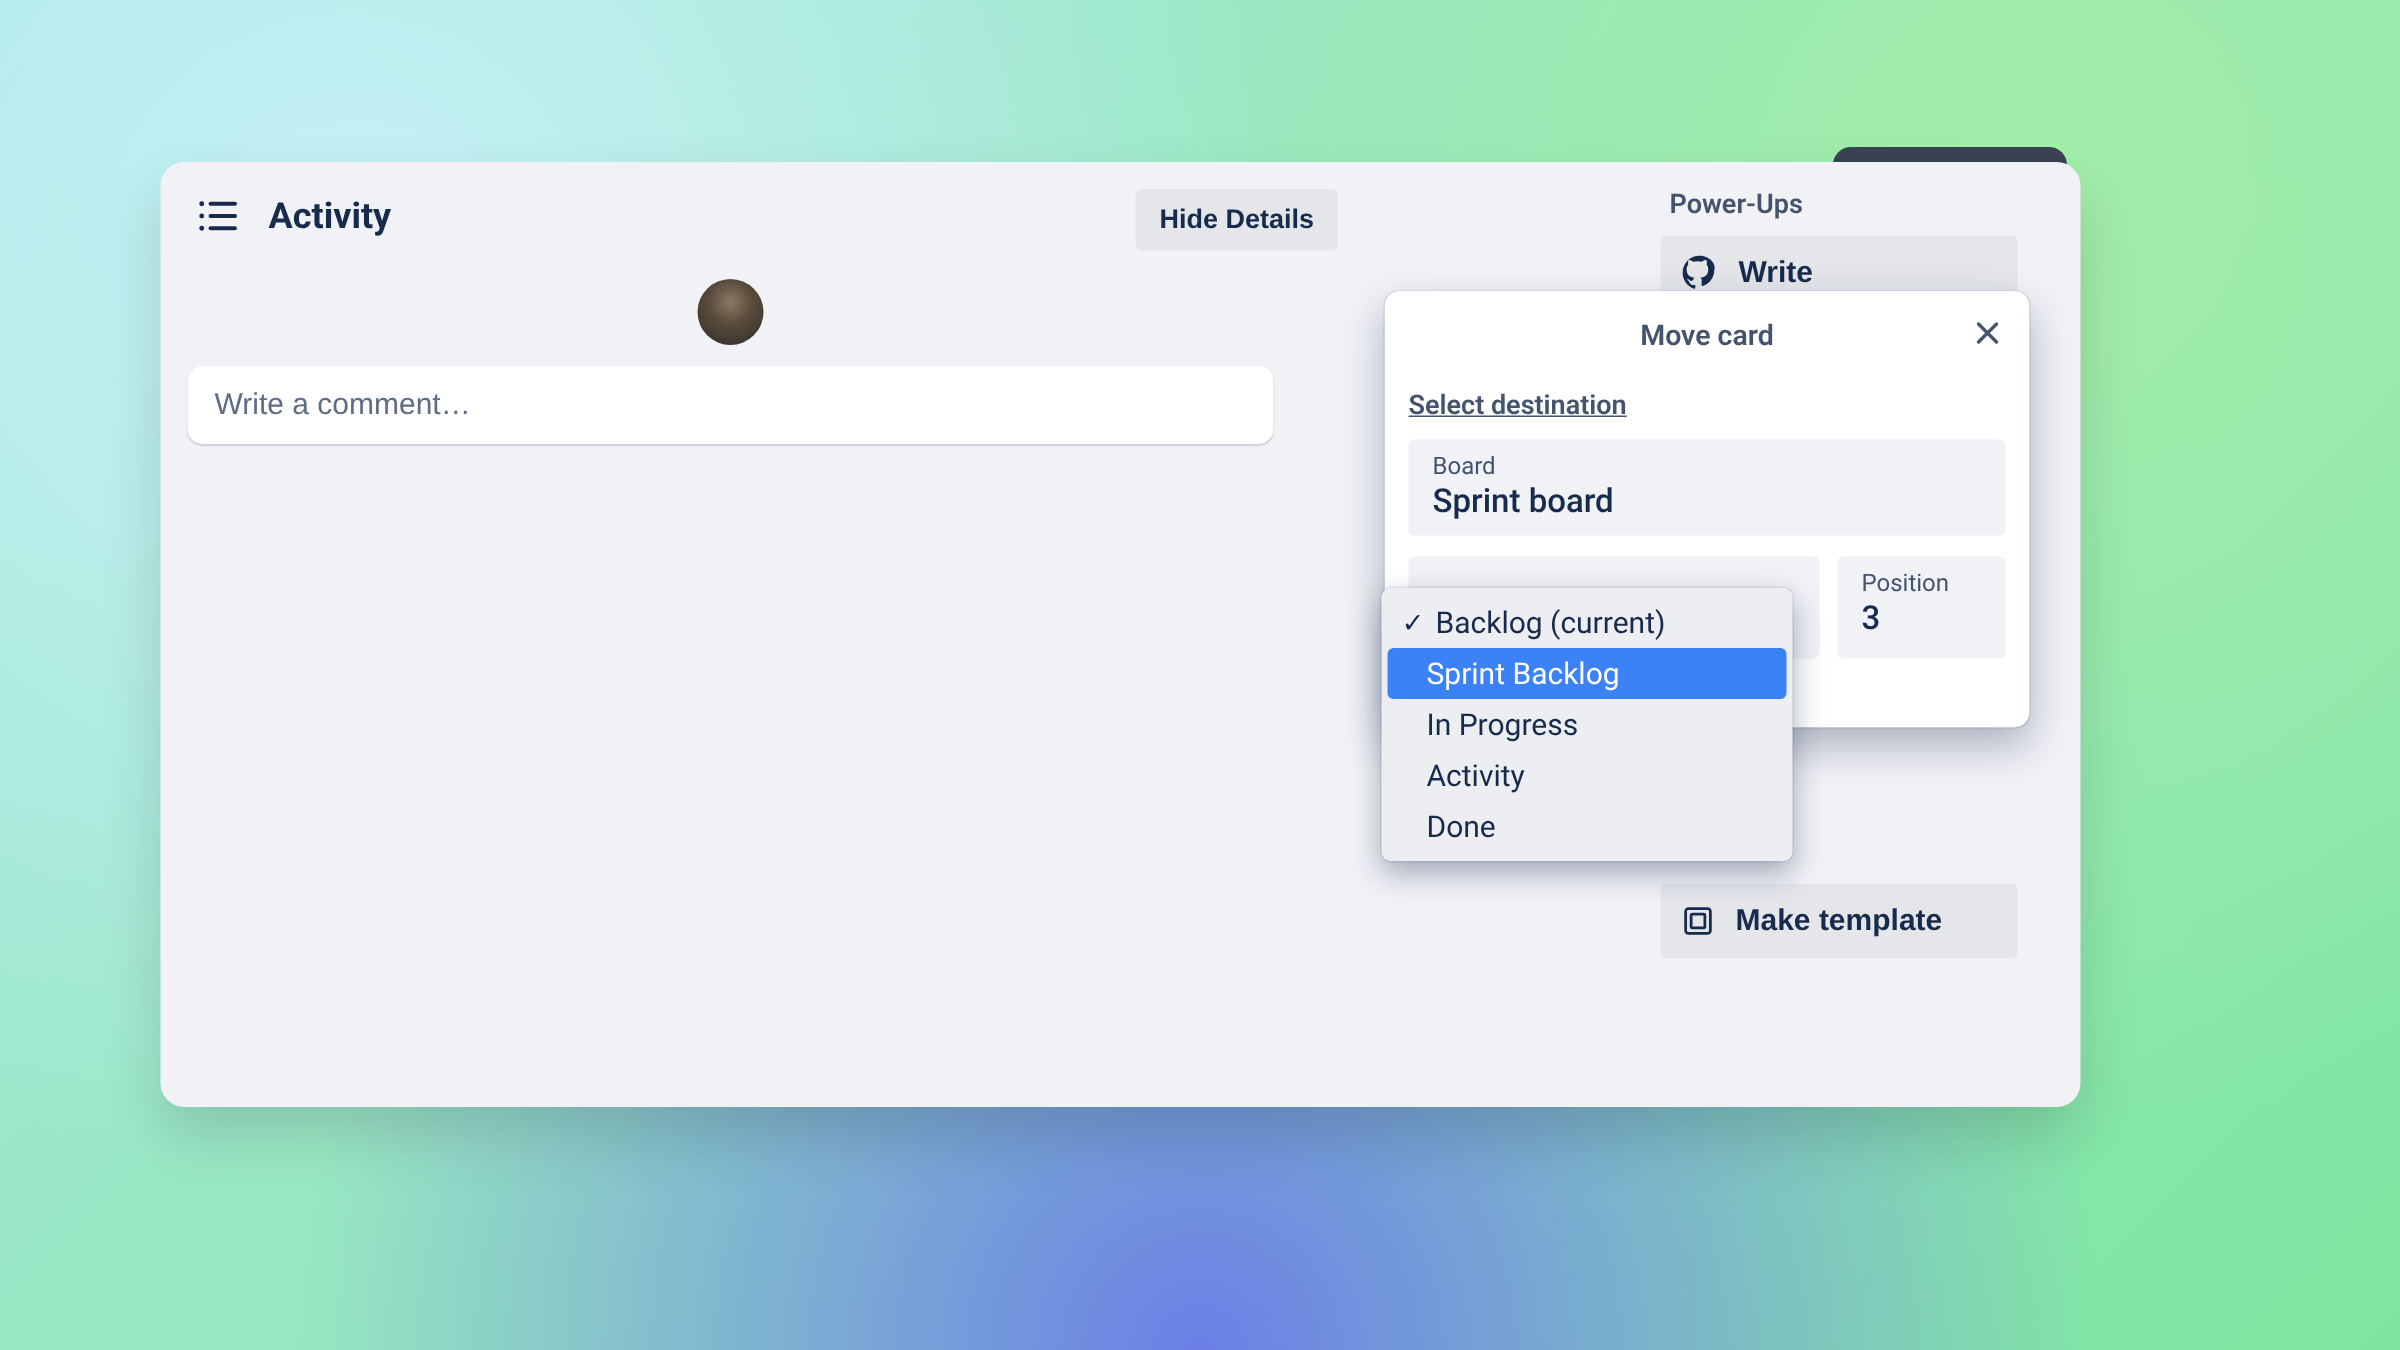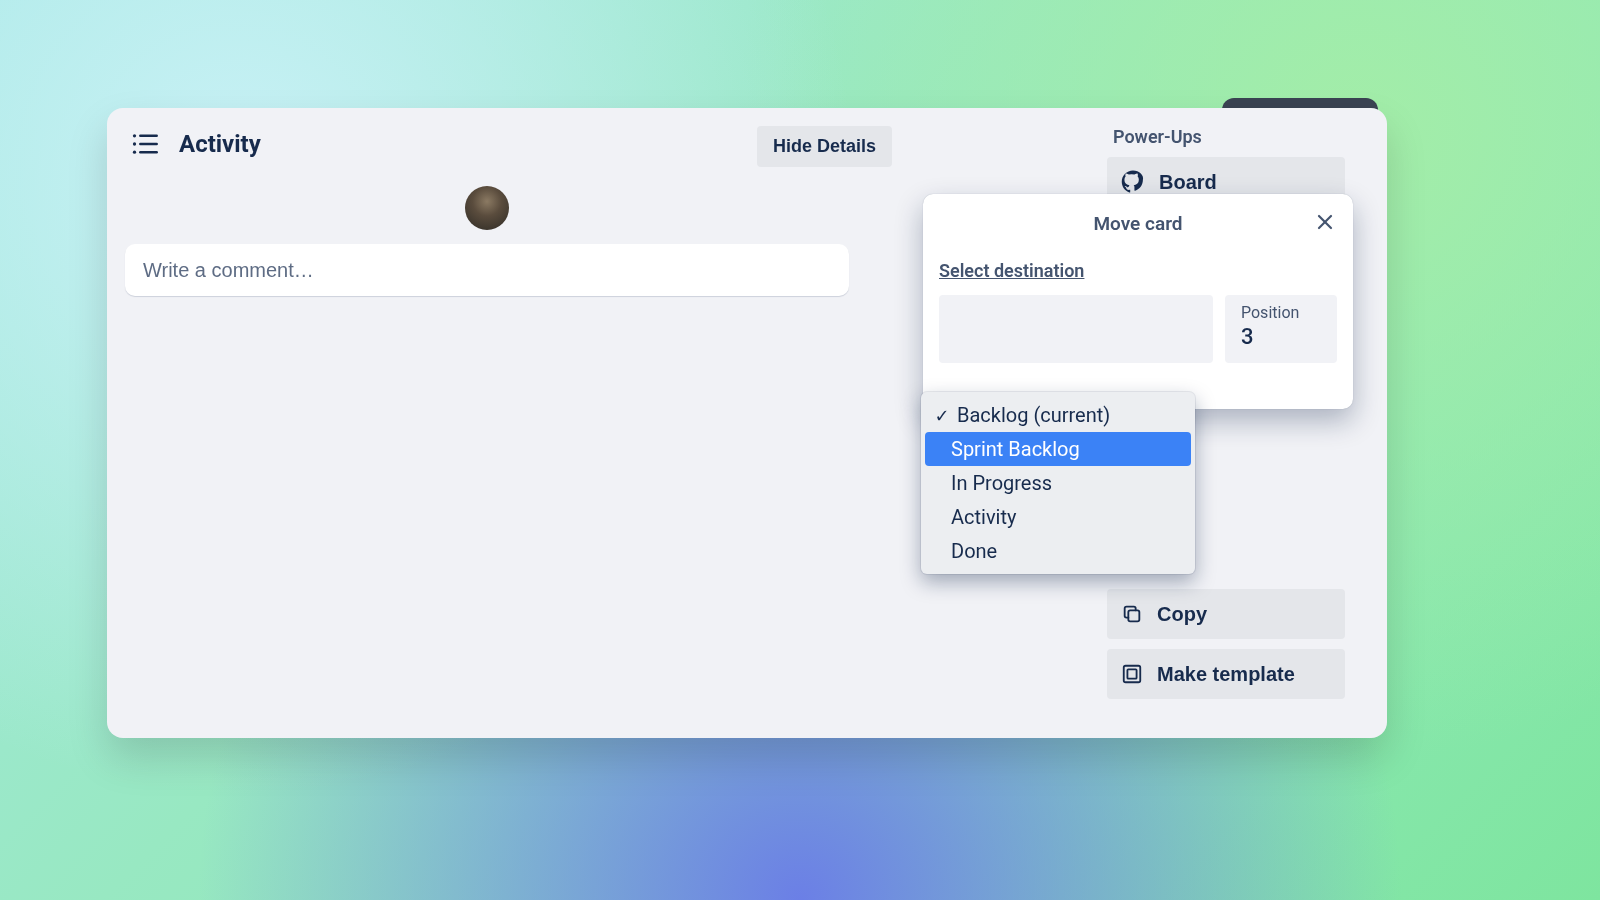--- a/index.html
+++ b/index.html
@@ -277,34 +277,25 @@
     </div>
 
     <div class="card-side">
       <div class="side-label">Power-Ups</div>
       <button class="side-btn">
         <span class="icon">
           <svg width="24" height="24" viewBox="0 0 24 24" fill="#172b4d">
               <path d="M12 .5C5.73.5.75 5.48.75 11.75c0 4.97 3.22 9.18 7.69 10.67.56.1.77-.24.77-.54v-2.1c-3.13.68-3.79-1.34-3.79-1.34-.51-1.3-1.25-1.65-1.25-1.65-1.02-.7.08-.68.08-.68 1.13.08 1.73 1.16 1.73 1.16 1 .1 1.52-.4 1.88-.78.1-.73.39-1.22.71-1.5-2.5-.28-5.13-1.25-5.13-5.57 0-1.23.44-2.24 1.16-3.03-.12-.28-.5-1.43.11-2.98 0 0 .95-.3 3.1 1.16a10.7 10.7 0 0 1 5.64 0c2.15-1.46 3.1-1.16 3.1-1.16.61 1.55.23 2.7.11 2.98.72.79 1.16 1.8 1.16 3.03 0 4.33-2.64 5.28-5.15 5.56.4.35.76 1.03.76 2.08v3.08c0 .3.2.65.78.54 4.46-1.49 7.68-5.7 7.68-10.67C23.25 5.48 18.27.5 12 .5z"></path>
             </svg>
         </span>
-        <span>Board</span>
+        <span>Write</span>
       </button>
 
       <div class="side-gap"></div>
 
-      <button class="side-btn">
-        <span class="icon">
-          <svg width="22" height="22" viewBox="0 0 24 24" fill="none" stroke="#172b4d" stroke-width="2" stroke-linecap="round" stroke-linejoin="round">
-            <rect x="8" y="8" width="12" height="12" rx="2"></rect>
-            <path d="M16 8V6a2 2 0 0 0-2-2H6a2 2 0 0 0-2 2v8a2 2 0 0 0 2 2h2"></path>
-          </svg>
-        </span>
-        <span>Copy</span>
-      </button>
 
       <button class="side-btn">
         <span class="icon">
           <svg width="22" height="22" viewBox="0 0 24 24" fill="none" stroke="#172b4d" stroke-width="2" stroke-linecap="round" stroke-linejoin="round">
             <rect x="3" y="3" width="18" height="18" rx="2"></rect>
             <rect x="7" y="7" width="10" height="10" rx="1"></rect>
           </svg>
         </span>
         <span>Make template</span>
       </button>
@@ -319,20 +310,24 @@
           <svg width="20" height="20" viewBox="0 0 20 20" stroke="#44546f" stroke-width="2.2" stroke-linecap="round">
               <line x1="4" y1="4" x2="16" y2="16"></line>
               <line x1="16" y1="4" x2="4" y2="16"></line>
             </svg>
         </span>
       </button>
     </div>
     <div class="popover-body">
       <div class="dest-label">Select destination</div>
 
+      <div class="field">
+        <div class="field-small-label">Board</div>
+        <div class="field-value">Sprint board</div>
+      </div>
 
       <div class="fields-row">
         <div class="field list"></div>
         <div class="field pos">
           <div class="field-small-label">Position</div>
           <div class="field-value">3</div>
         </div>
       </div>
     </div>
 

